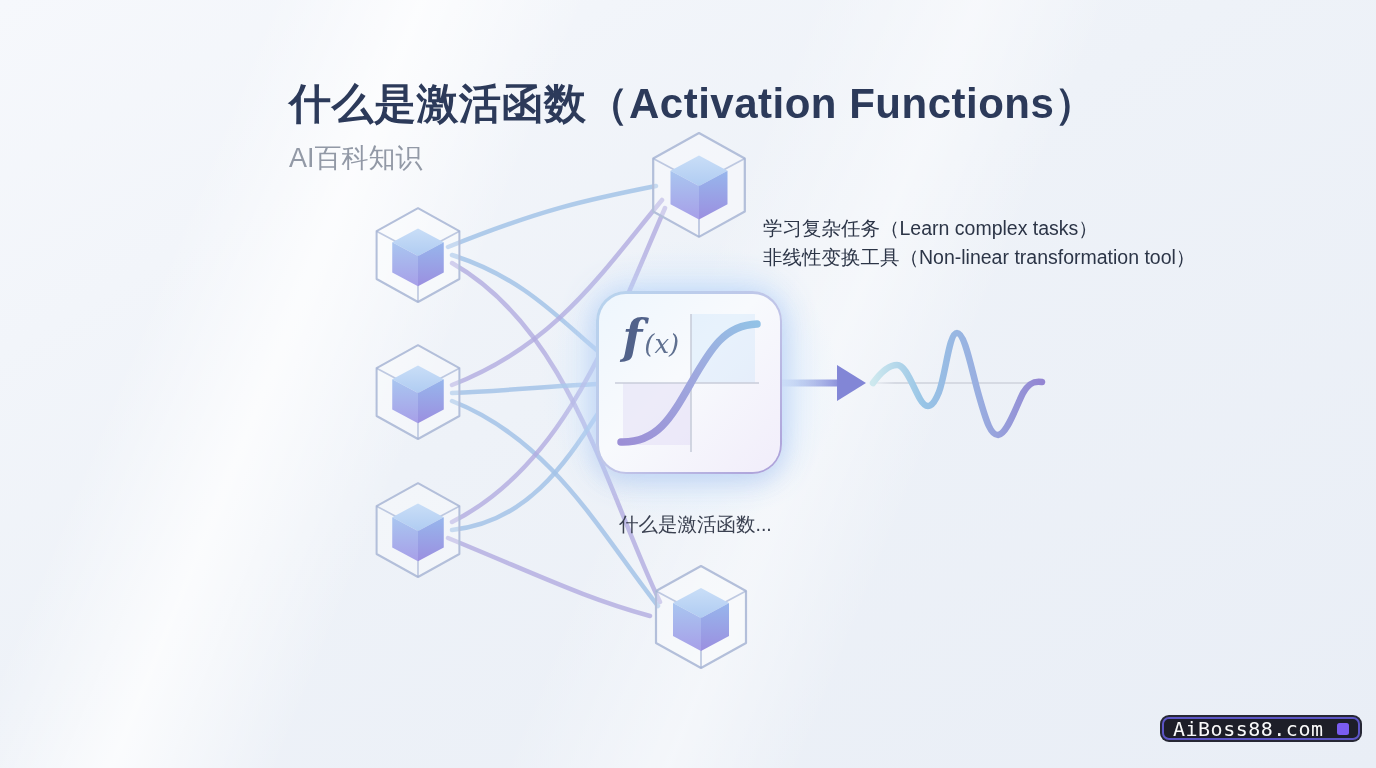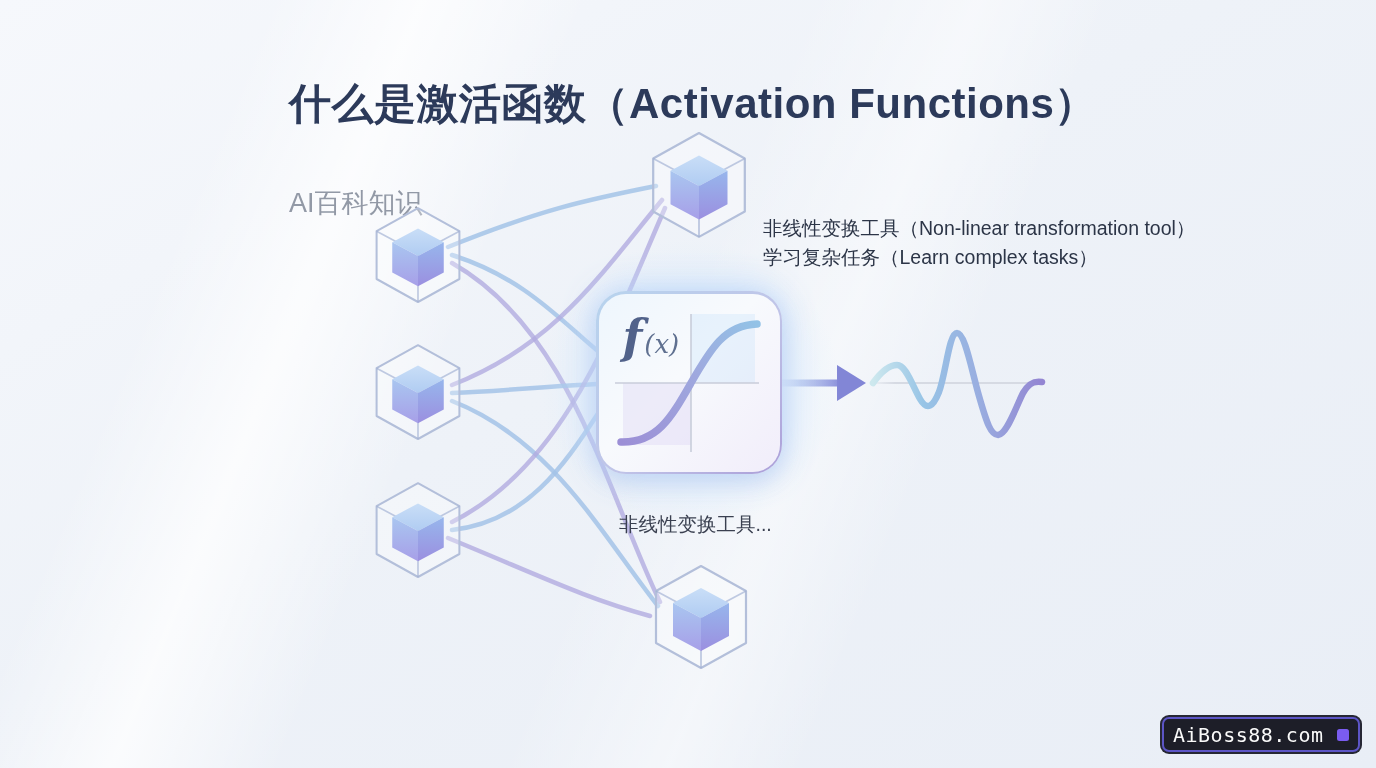--- a/index.html
+++ b/index.html
@@ -25,21 +25,21 @@
   }
   .defs-svg{position:absolute;width:0;height:0;}
 
   .page-title{
     position:absolute;left:289px;top:76px;
     font-size:42px;font-weight:700;color:var(--title-color);
     letter-spacing:0.5px;white-space:nowrap;
   }
   .page-subtitle{
     position:absolute;left:289px;top:140px;
-    font-size:27px;font-weight:400;color:var(--subtitle-color);margin-top:45px;
+    font-size:27px;font-weight:400;color:var(--subtitle-color);
   }
 
   .net-svg,.flow-svg{position:absolute;left:0;top:0;z-index:1;}
   .net-svg path{fill:none;stroke-linecap:round;}
   .net-line-blue{stroke:var(--line-blue);stroke-width:4.5;opacity:0.85;}
   .net-line-purple{stroke:var(--line-purple);stroke-width:4.5;opacity:0.8;}
 
   .cube{position:absolute;z-index:2;}
   .cube svg{width:100%;height:100%;}
   .cube .shell{fill:rgba(255,255,255,0.30);stroke:#b3bfda;stroke-width:2.2;stroke-linejoin:round;}
@@ -76,21 +76,21 @@
   .annotation-benefits{
     position:absolute;left:763px;top:214px;z-index:4;
     font-size:19.5px;line-height:29px;color:var(--annotation-color);white-space:nowrap;
   }
   .annotation-noact{
     position:absolute;left:619px;top:511px;z-index:4;
     font-size:19.5px;color:#3a4050;white-space:nowrap;
   }
 
   .watermark{
-    position:absolute;left:1162px;top:717px;width:198px;height:35px;z-index:5;
+    position:absolute;left:1162px;top:717px;width:198px;height:23px;z-index:5;
     display:flex;align-items:center;padding:0 9px;
     background:#1d1e28;border:2px solid #5c55c6;border-radius:7px;
     box-shadow:0 0 0 2px #262734;
   }
   .watermark-text{
     color:#fafafa;font-family:"DejaVu Sans Mono","Liberation Mono",monospace;
     font-size:20px;letter-spacing:0.5px;
   }
   .watermark-square{
     width:12px;height:12px;margin-left:auto;border-radius:2.5px;
@@ -231,23 +231,23 @@
              C 906 365 912 385 920 399
              C 927 411 933 407 939 392
              C 946 373 949 333 957 333
              C 965 333 971 368 979 396
              C 987 424 991 435 998 435
              C 1007 434 1015 409 1023 393
              C 1030 381 1037 381 1042 382" fill="none" stroke="url(#waveGrad)" stroke-width="6.5" stroke-linecap="round"></path>
   </svg>
 
   <div class="annotation-benefits">
+    <div>学习复杂任务（Learn complex tasks）</div>
     <div>非线性变换工具（Non-linear transformation tool）</div>
-    <div>学习复杂任务（Learn complex tasks）</div>
-  </div>
-  <div class="annotation-noact">非线性变换工具...</div>
+  </div>
+  <div class="annotation-noact">什么是激活函数...</div>
 
   <div class="watermark">
     <span class="watermark-text">AiBoss88.com</span>
     <span class="watermark-square"></span>
   </div>
 
 </div>
 
 </body></html>

